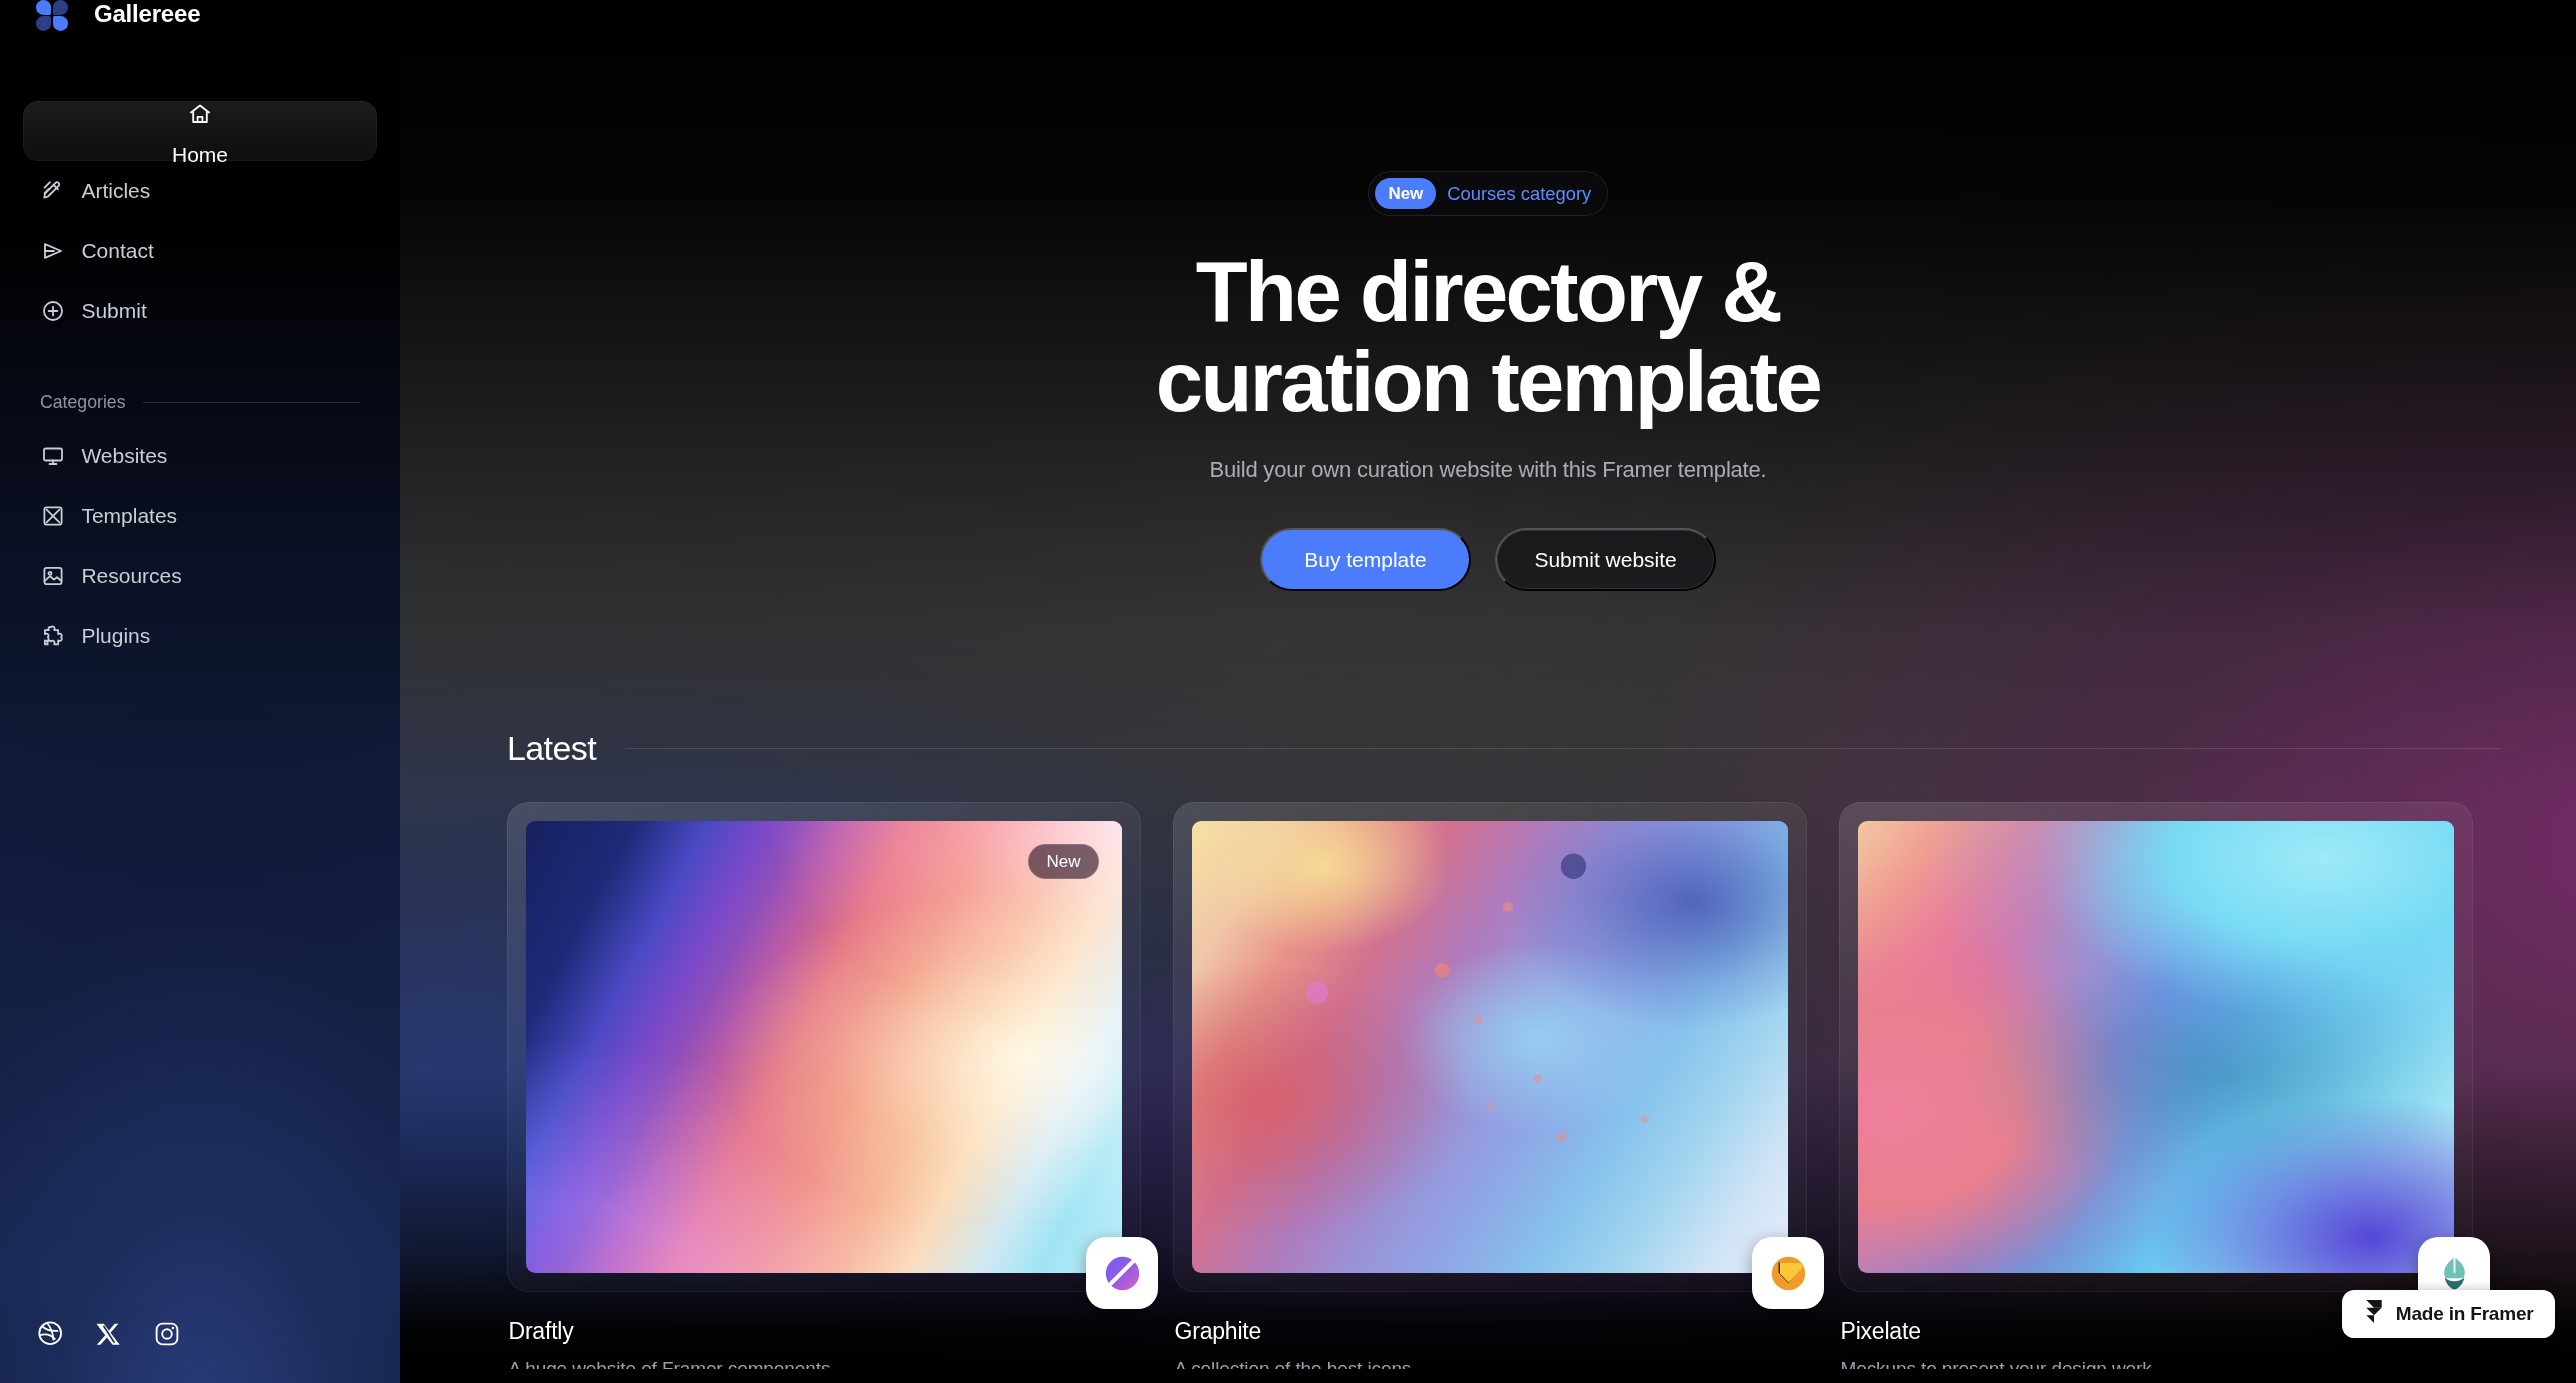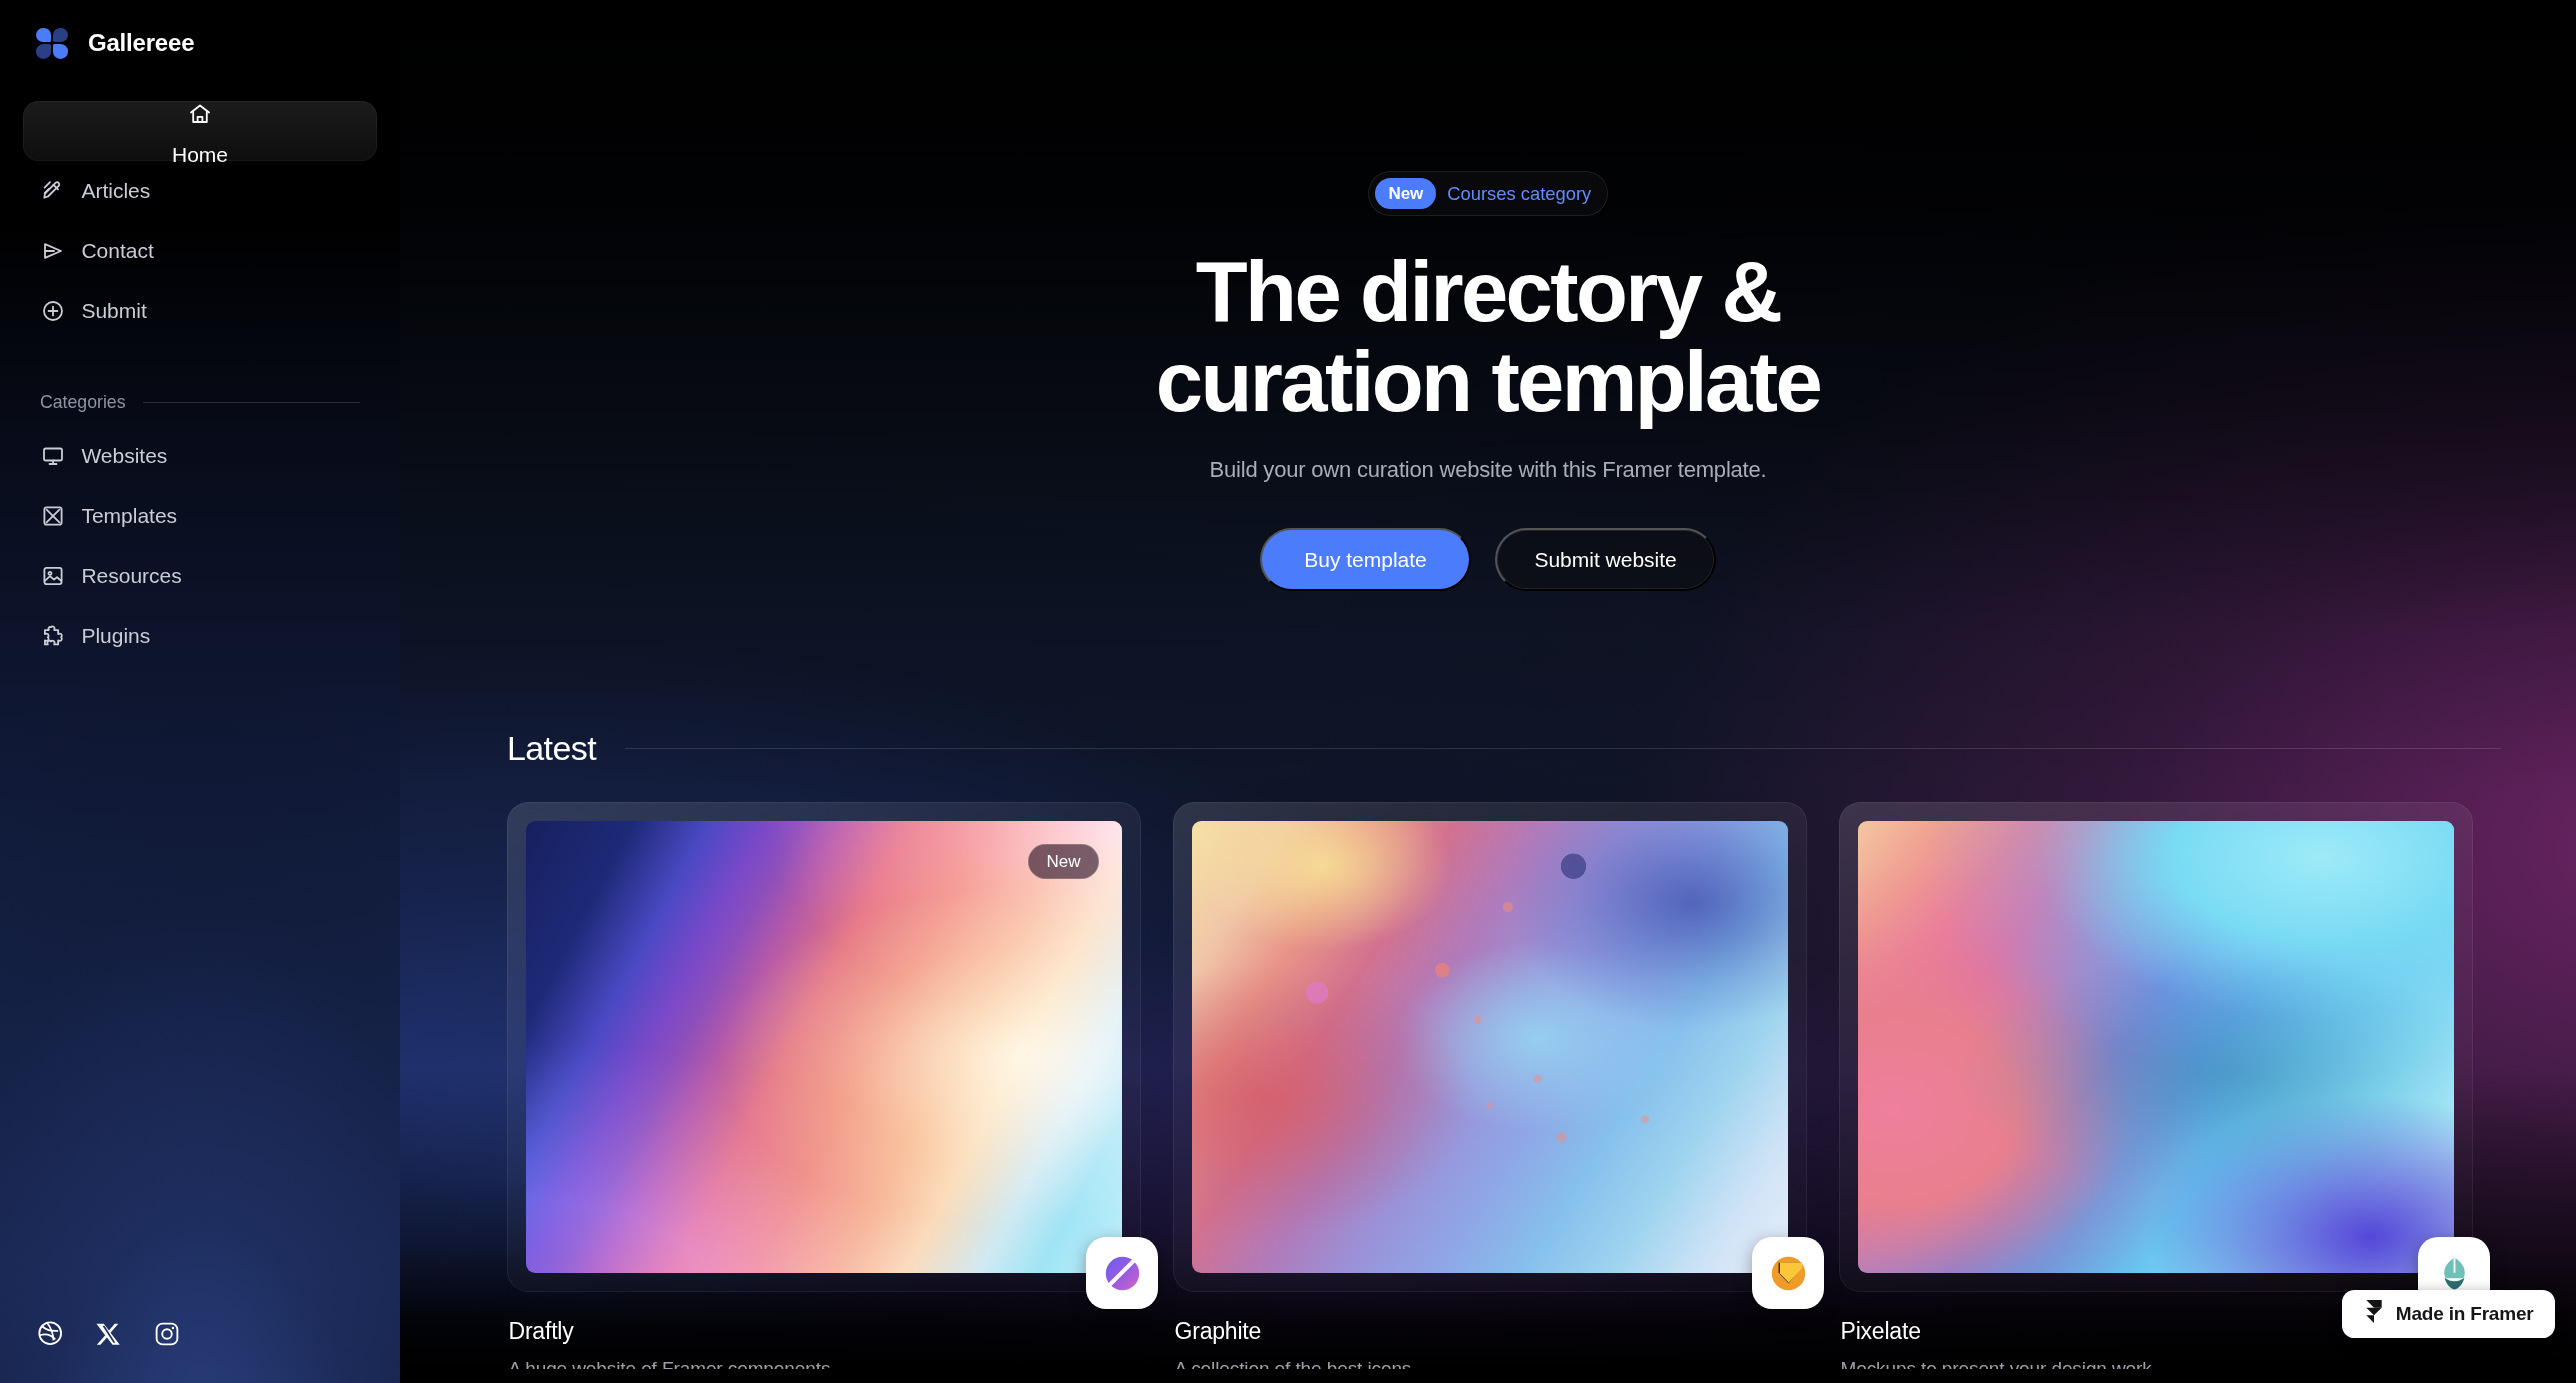--- a/index.html
+++ b/index.html
@@ -23,21 +23,21 @@
       linear-gradient(180deg, #000 0%, #000 16%, #070a16 30%, #101a38 56%, #17254d 76%, #1b2b58 92%, #18264d 100%);
     z-index: 5;
     overflow: hidden;
   }
   .sidebar::after{
     content:"";position:absolute;inset:0;pointer-events:none;
     background: radial-gradient(100% 45% at 50% 100%, rgba(58,86,168,0.30) 0%, rgba(0,0,0,0) 70%);
   }
   .sb-inner { position: relative; z-index: 2; height: 100%; padding: 0 23px; }
 
-  .brand { display: flex; align-items: center; gap: 20px; height: 86px; padding-left: 13px; }
+  .brand { display: flex; gap: 26px; height: 86px; padding-left: 13px; }
   .brand-mark { width: 32px; height: 31px; position: relative; flex: 0 0 32px; }
   .petal { position: absolute; width: 14.6px; height: 14.6px; }
   .p-tl { left: 0; top: 0;  border-radius: 50% 50% 1.5px 50%; background: #4a7cfb; }
   .p-tr { right: 0; top: 0; border-radius: 50% 50% 50% 1.5px; background: #2a3f86; }
   .p-bl { left: 0; bottom: 0; border-radius: 50% 1.5px 50% 50%; background: #2a3f86; }
   .p-br { right: 0; bottom: 0; border-radius: 1.5px 50% 50% 50%; background: #4a7cfb; }
   .brand-name { color: #fff; font-size: 24px; font-weight: 700; letter-spacing: -0.2px; }
 
   .nav { margin-top: 15.4px; }
   .nav-item {
@@ -63,21 +63,21 @@
   }
   .cat-head .lbl { color: #8e94a3; font-size: 17.7px; white-space: nowrap; }
   .cat-head .rule { flex: 1; height: 0.8px; background: rgba(255,255,255,0.14); }
 
   .socials { position: absolute; left: 36px; bottom: 35px; display: flex; gap: 29px; z-index: 3; }
   .soc { width: 29px; height: 29px; cursor: pointer; display:flex;align-items:center;justify-content:center; }
 
   
   .main {
     position: relative; flex: 1; height: 1369px; overflow: hidden;
-    background: #0f172a;
+    background: #404040;
   }
   .bg-layer { position: absolute; inset: 0; pointer-events: none; }
   .bg-blue {
     background: radial-gradient(72% 58% at 6% 86%, rgba(39,62,140,0.95) 0%, rgba(27,42,98,0.62) 36%, rgba(10,14,34,0.18) 68%, rgba(0,0,0,0) 100%);
   }
   .bg-violet {
     background: radial-gradient(62% 52% at 48% 106%, rgba(92,52,152,0.88) 0%, rgba(60,32,104,0.52) 42%, rgba(16,8,32,0.12) 74%, rgba(0,0,0,0) 100%);
   }
   .bg-magenta {
     background: radial-gradient(66% 72% at 104% 62%, rgba(128,38,112,0.82) 0%, rgba(86,26,76,0.50) 38%, rgba(28,8,26,0.12) 72%, rgba(0,0,0,0) 100%);

